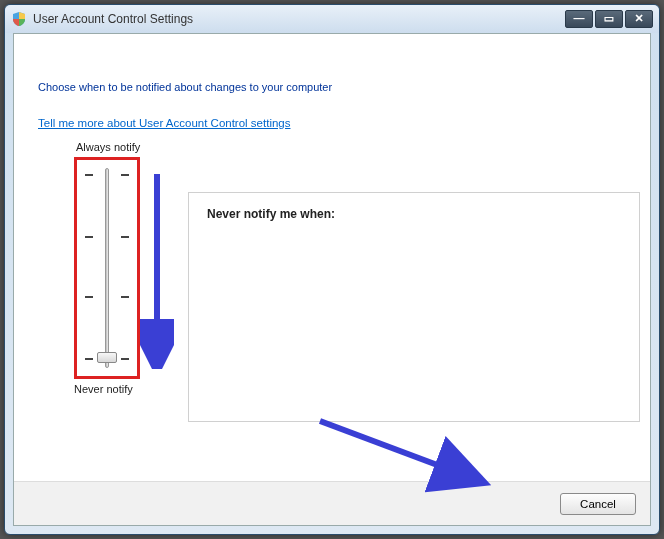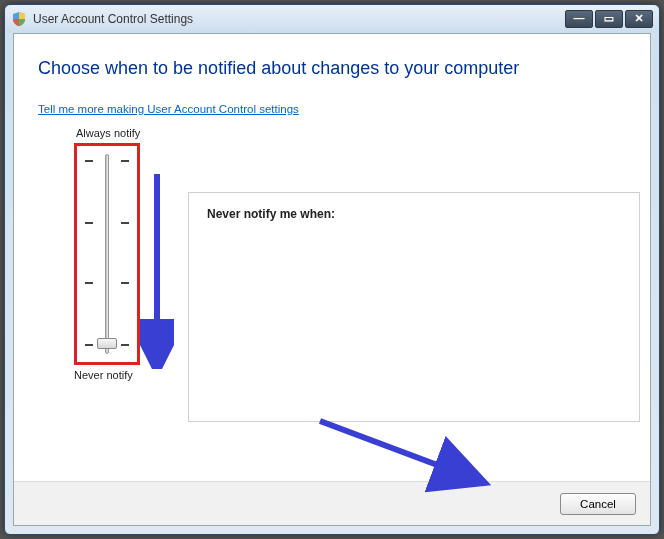--- a/index.html
+++ b/index.html
@@ -51,23 +51,24 @@
     line-height: 14px;
     cursor: pointer;
   }
   .client {
     position: absolute;
     top: 28px; left: 8px; right: 8px; bottom: 8px;
     background: #fff;
     border: 1px solid #9aa;
   }
   .heading {
-    font-size: 18px;
+    font-size: 11px;
     color: #003399;
     padding: 24px 24px 10px 24px;
+    margin-top: 23px;
   }
   .subtext {
     font-size: 11.5px;
     color: #222;
     padding: 0 24px;
   }
   .link {
     color: #0066cc;
     text-decoration: underline;
     cursor: pointer;
@@ -231,21 +232,21 @@
       <div class="win-btn">—</div>
       <div class="win-btn">▭</div>
       <div class="win-btn">✕</div>
     </div>
   </div>
 
   <div class="client">
     <div class="heading">Choose when to be notified about changes to your computer</div>
     <div class="subtext">
       <br>
-      <span class="link">Tell me more making User Account Control settings</span>
+      <span class="link">Tell me more about User Account Control settings</span>
     </div>
 
     <div class="body-area">
       <div class="label-top">Always notify</div>
       <div class="slider-box">
         <div class="slider-track"></div>
         <div class="tick l row1"></div>
           <div class="tick r row1"></div>
         <div class="tick l row2"></div>
           <div class="tick r row2"></div>

